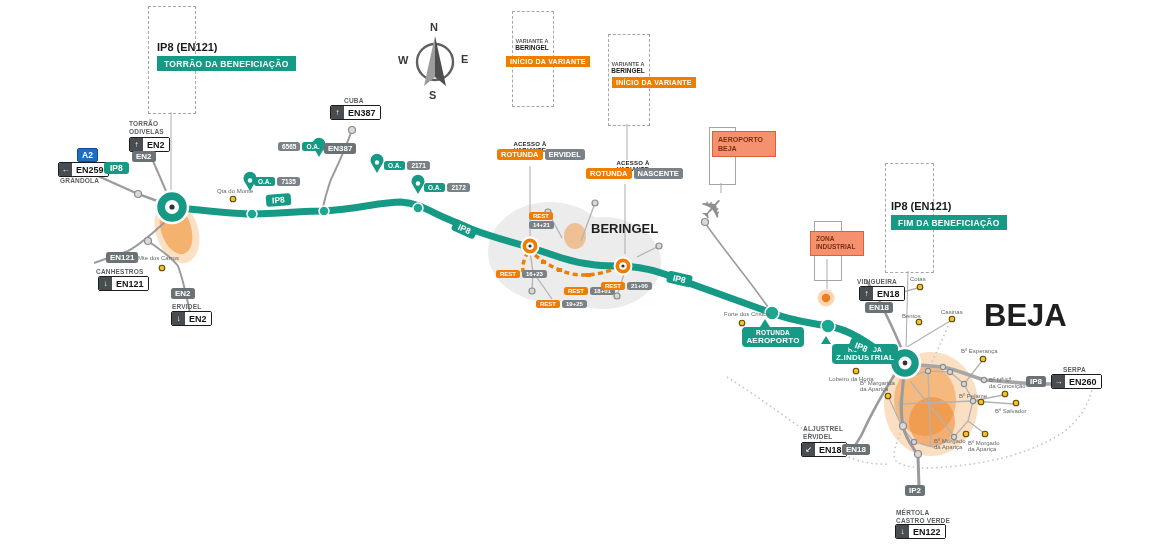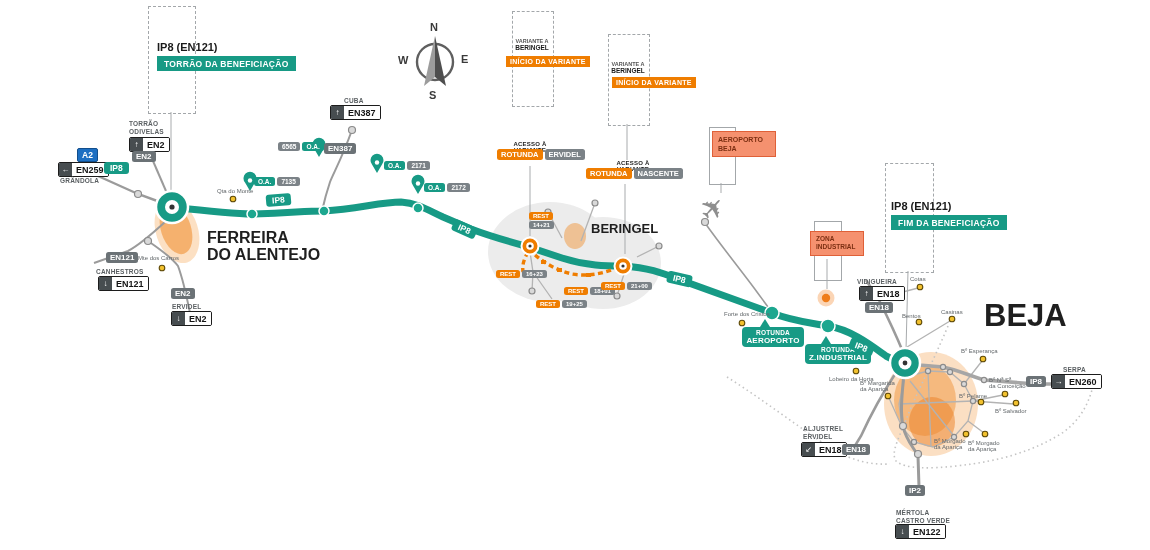--- a/index.html
+++ b/index.html
@@ -263,29 +263,25 @@
     <span class="chip c-dark3">NASCENTE</span>
   </div>
 
   <div class="tri" style="left:760px;top:319px;"></div>
   <div class="tealbox" style="left:742px;top:327px;width:56px;">
     <span class="l1">ROTUNDA</span>
     <span class="l2">AEROPORTO</span>
   </div>
 
   <div class="tri" style="left:821px;top:336px;"></div>
-  <div class="tealbox" style="left:805px;top:344px;width:60px;">
+  <div class="tealbox" style="left:832px;top:344px;width:60px;">
     <span class="l1">ROTUNDA</span>
     <span class="l2">Z.INDUSTRIAL</span>
   </div>
 
-  <div class="town" style="left:207px;top:230px;font-size:16px;">
-    <span>FERREIRA</span>
-    <span>DO ALENTEJO</span>
-  </div>
   <div class="town" style="left:591px;top:222px;font-size:13px;">BERINGEL</div>
   <div class="town" style="left:984px;top:300px;font-size:31px;">BEJA</div>
 
   <div class="a2" style="left:77px;top:148px;">A2</div>
   <div class="dir" style="left:58px;top:162px;">
     <span class="ab">←</span>
     <span class="rt">EN259</span>
   </div>
   <div class="roadlbl" style="left:104px;top:162px;">IP8</div>
   <div class="place" style="left:60px;top:177px;">GRÂNDOLA</div>

